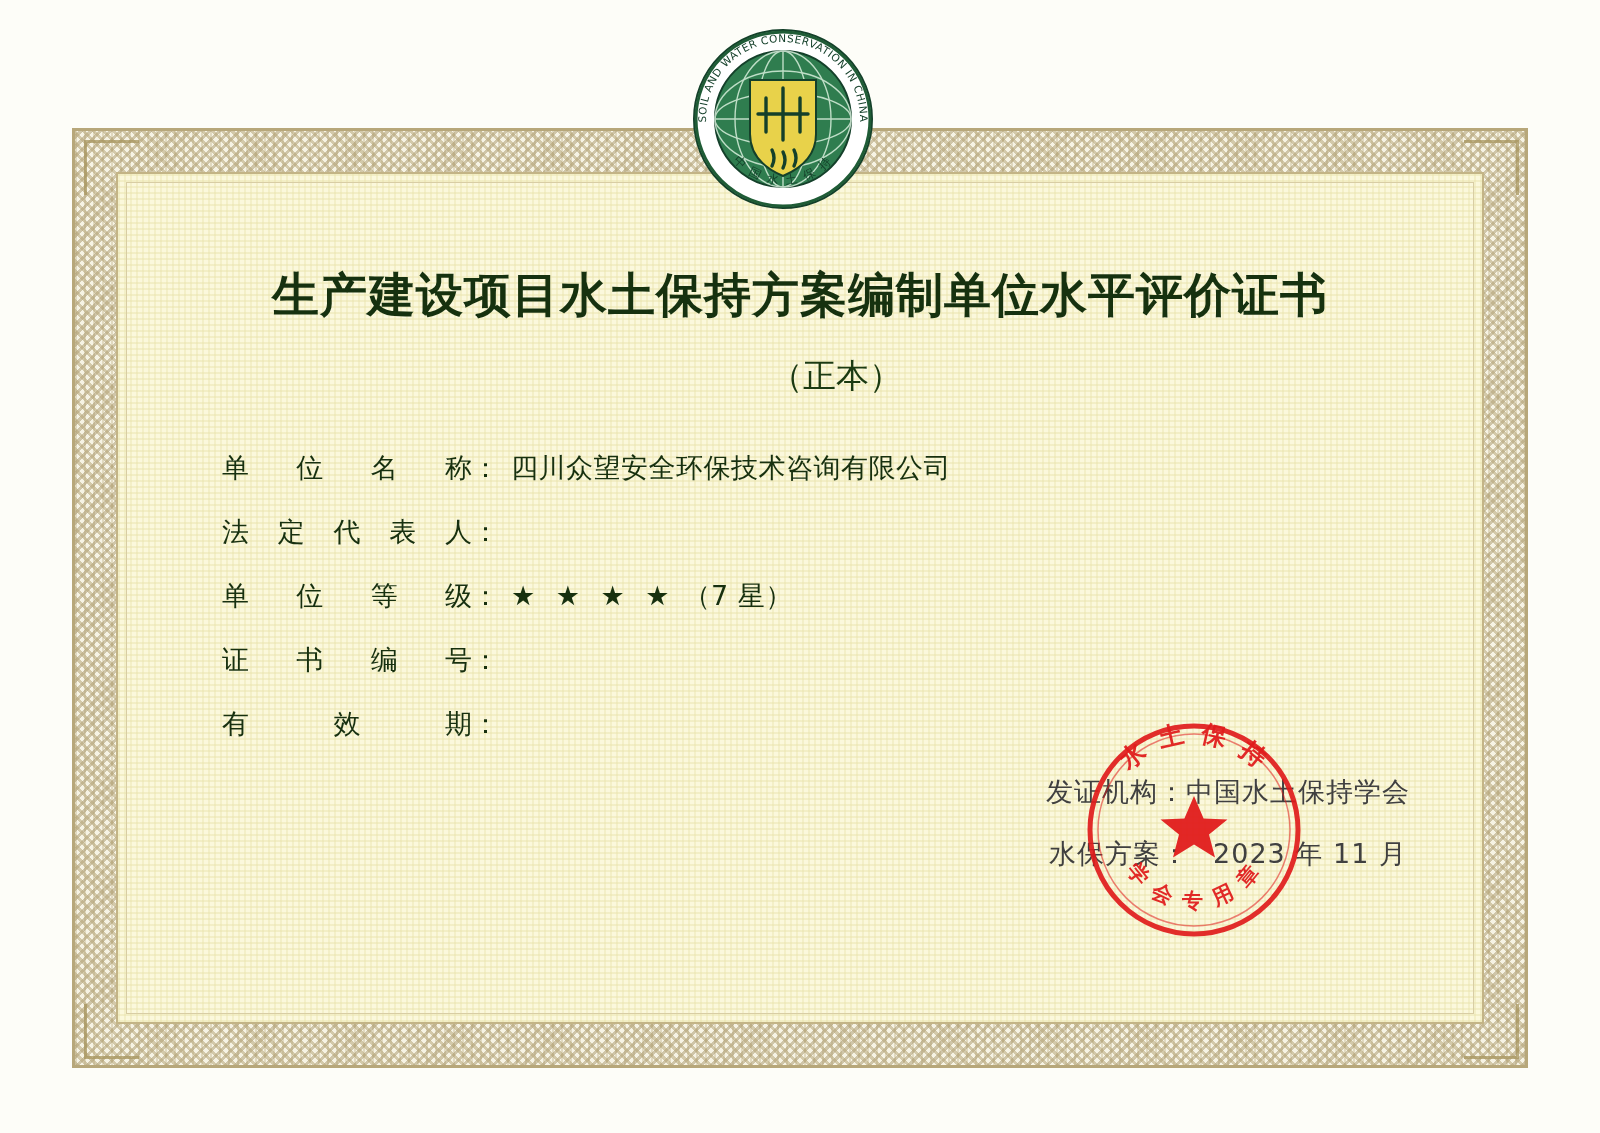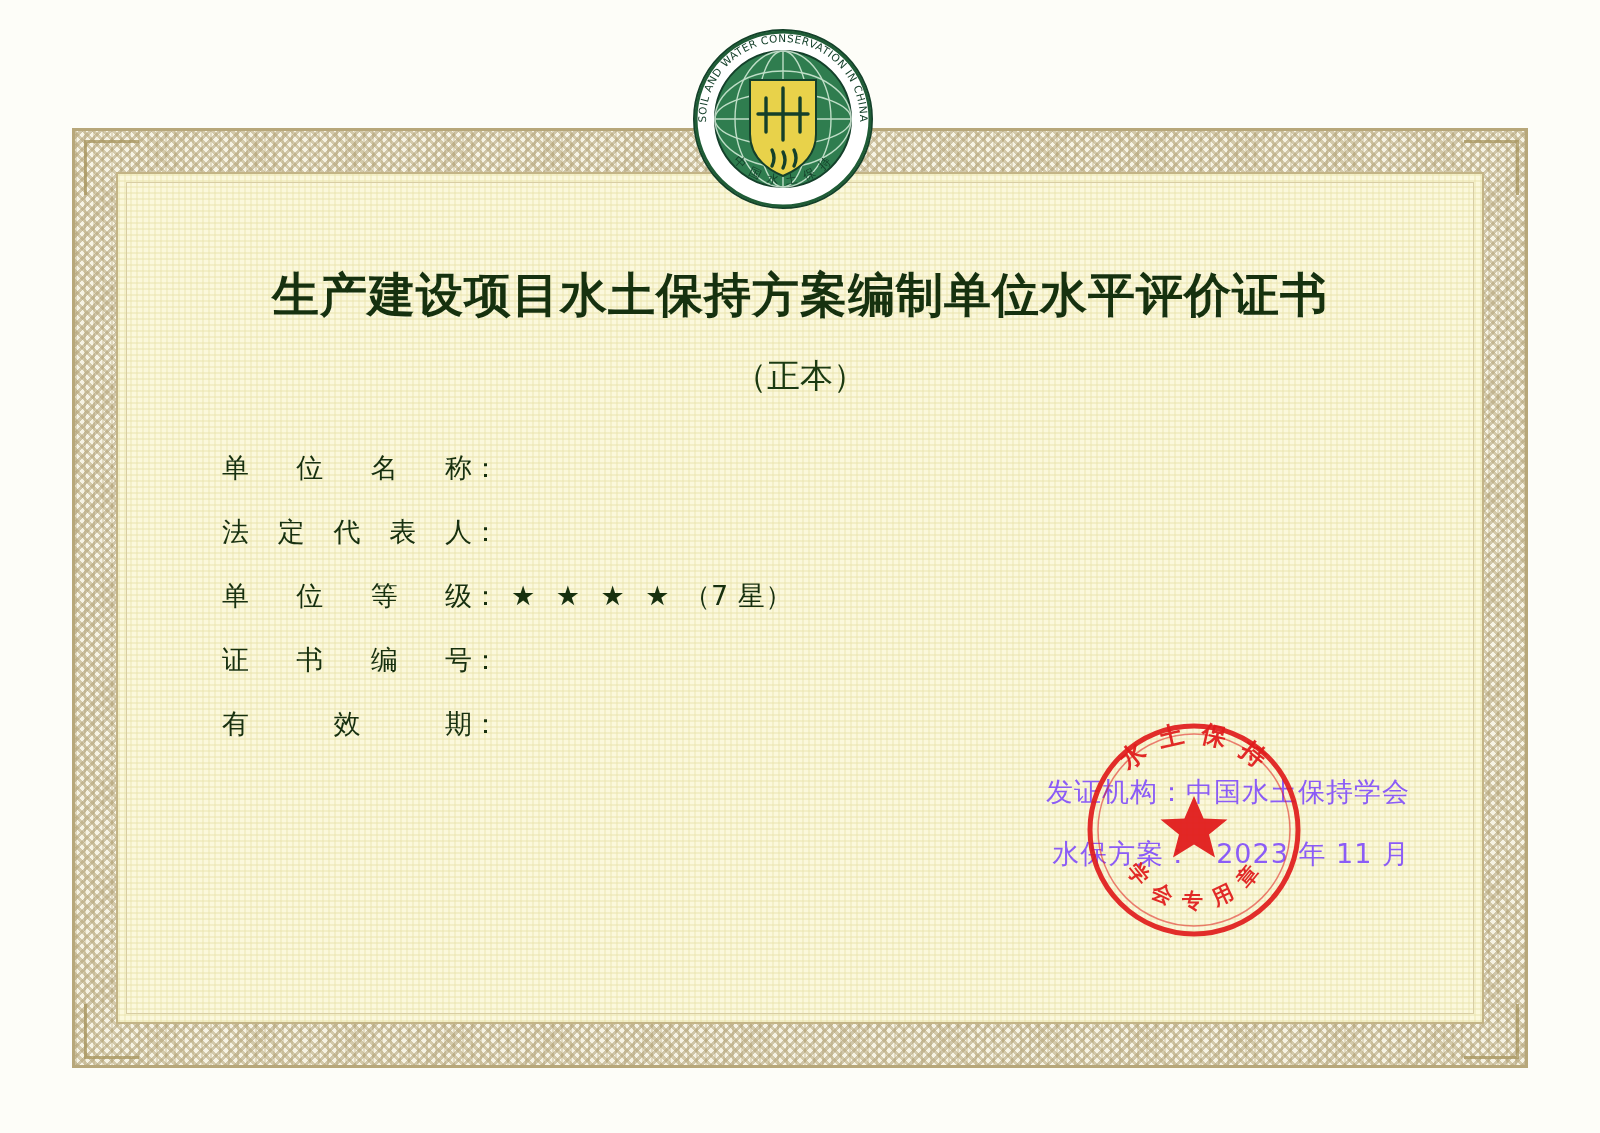--- a/index.html
+++ b/index.html
@@ -110,20 +110,21 @@
   }
   .cert-subtitle {
     position: absolute;
     top: 172px;
     left: 0;
     width: 100%;
     text-align: center;
     font-size: 33px;
     color: #1b3a12;
     font-family: "DejaVu Serif", "Liberation Serif", serif;
+    padding-left: 36px;
   }
 
   .fields {
     position: absolute;
     top: 268px;
     left: 96px;
     right: 60px;
   }
   .field-row {
     display: flex;
@@ -152,23 +153,23 @@
   }
   .stars {
     letter-spacing: 6px;
     margin-right: 8px;
   }
 
   .issuer-block {
     position: absolute;
     right: 64px;
     top: 592px;
-    text-align: right;
+    text-align: center;
     font-size: 27px;
-    color: #8b5cf6;
+    color: #404040;
   }
   .issuer-row { margin-bottom: 26px; white-space: nowrap; }
   .issuer-label { letter-spacing: 1px; }
   .issuer-value { letter-spacing: 1px; }
   .issuer-row.date .issuer-value { margin-left: 24px; }
 
   
   .seal {
     position: absolute;
     left: 1082px;
@@ -242,20 +243,21 @@
     <div class="fields">
 
       <div class="field-row">
         <span class="field-label">
           <span class="lch">单</span>
           <span class="lch">位</span>
           <span class="lch">名</span>
           <span class="lch">称</span>
         </span>
         <span class="field-colon">：</span>
+        <span class="field-value">四川众望安全环保技术咨询有限公司</span>
       </div>
 
       <div class="field-row">
         <span class="field-label">
           <span class="lch">法</span>
           <span class="lch">定</span>
           <span class="lch">代</span>
           <span class="lch">表</span>
           <span class="lch">人</span>
         </span>

